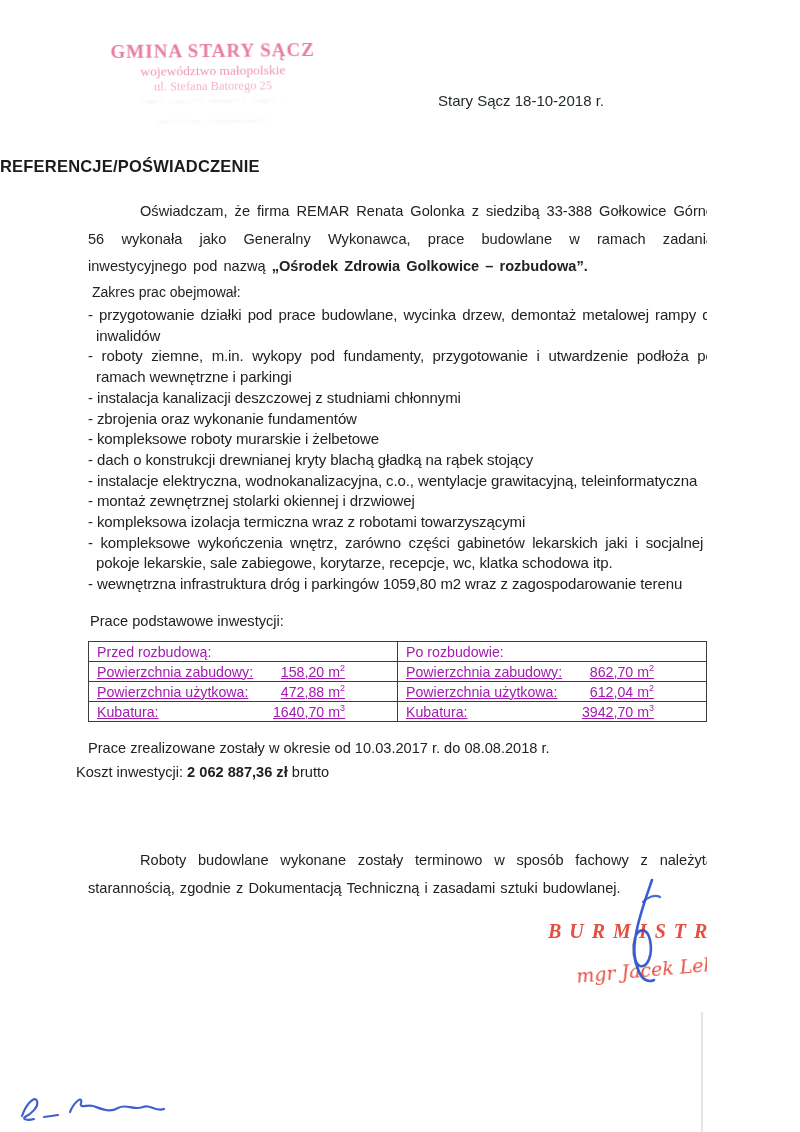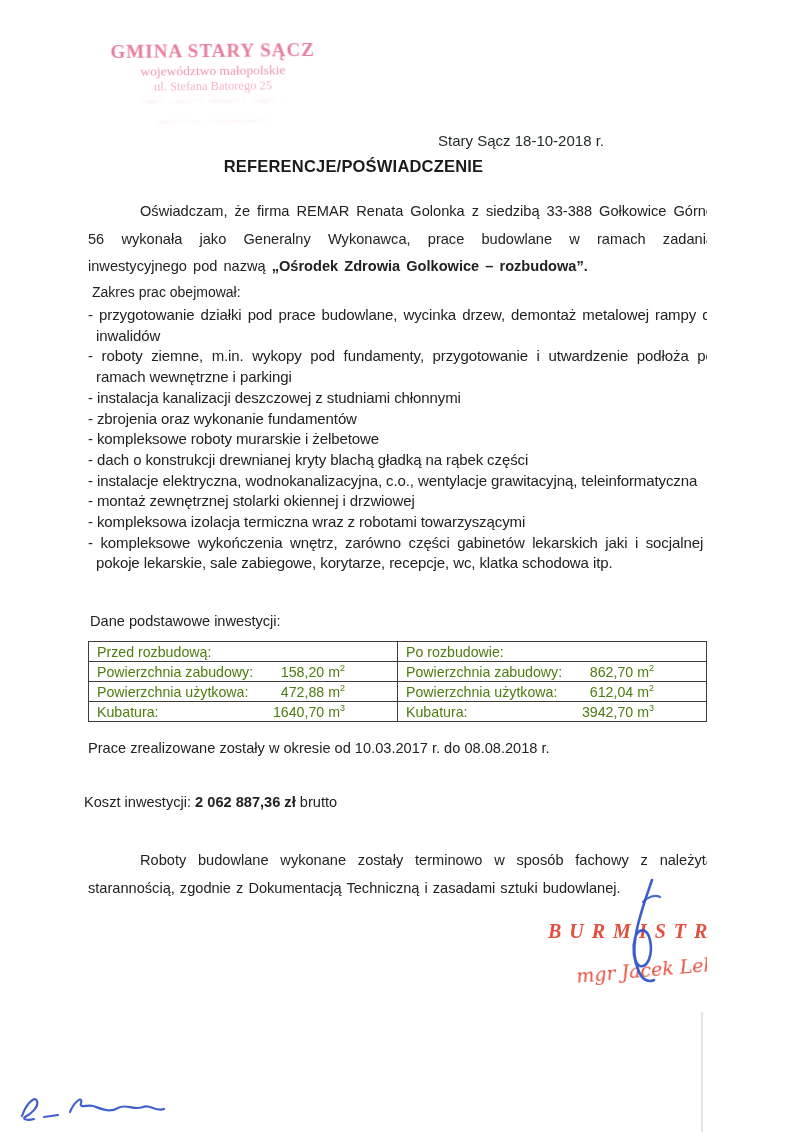--- a/index.html
+++ b/index.html
@@ -31,28 +31,26 @@
   .muni-stamp .l3 { font-size: 12.5px; opacity: 0.6; }
   .muni-stamp .l4 { font-size: 11px; opacity: 0.42; filter: blur(1.1px); letter-spacing: 2px; }
   .muni-stamp .l5 { font-size: 11px; opacity: 0.38; filter: blur(1.2px); letter-spacing: 2px; margin-top: 8px; }
 
   
   .doc-date {
     position: absolute;
     top: 92px; right: 103px;
     font-size: 15px;
     color: #1e2626;
-    margin-top: 40px;
   }
 
   
   .doc-title {
     position: absolute;
     top: 157px; left: 0; width: 100%;
-    text-align: center;
     font-size: 16.5px;
     font-weight: bold;
     letter-spacing: 0.2px;
     color: #1c1c1c;
   }
 
   
   .intro {
     position: absolute;
     top: 198px; left: 88px; width: 626px;
@@ -83,43 +81,42 @@
     font-size: 14.6px;
   }
 
   
   .inv-table {
     position: absolute;
     top: 641px; left: 88px;
     width: 619px;
     border-collapse: collapse;
     font-size: 14.2px;
-    color: #4d7c0f;
+    color: #a21caf;
   }
   .inv-table td {
     border: 1.6px solid #3d3d3d;
     height: 20px;
     padding: 1px 8px;
     width: 50%;
     vertical-align: middle;
   }
-  .cellflex { display: flex; align-items: flex-start; }
+  .cellflex { display: flex; align-items: flex-start; text-decoration: underline; }
   .cellflex .val { margin-left: auto; padding-right: 44px; }
   .inv-table sup { font-size: 9px; line-height: 0; }
 
   .period-line {
     position: absolute;
     top: 740px; left: 88px;
     font-size: 14.6px;
   }
   .cost-line {
     position: absolute;
-    top: 764px; left: 84px;
+    top: 764px; left: 76px;
     font-size: 14.6px;
-    margin-top: 30px;
   }
   .closing {
     position: absolute;
     top: 801px; left: 88px; width: 626px;
     font-size: 14.6px; line-height: 27.5px;
     text-align: justify;
     text-indent: 52px;
     word-spacing: 1px;
     margin-top: 46px;
   }
@@ -193,28 +190,29 @@
 
   <p class="intro"><span>Oświadczam, że firma REMAR Renata Golonka z siedzibą 33-388 Gołkowice Górne 56 wykonała jako Generalny Wykonawca, prace budowlane w ramach zadania inwestycyjnego pod nazwą </span><b>„Ośrodek Zdrowia Golkowice – rozbudowa”.</b></p>
 
   <div class="scope-head">Zakres prac obejmował:</div>
   <div class="scope-list">
     <div class="item">-  przygotowanie działki pod prace budowlane, wycinka drzew, demontaż metalowej rampy dla inwalidów</div>
     <div class="item">- roboty ziemne, m.in. wykopy pod fundamenty, przygotowanie i utwardzenie podłoża pod ramach wewnętrzne i parkingi</div>
     <div class="item">- instalacja kanalizacji deszczowej z studniami chłonnymi</div>
     <div class="item">- zbrojenia oraz wykonanie fundamentów</div>
     <div class="item">- kompleksowe roboty murarskie i żelbetowe</div>
-    <div class="item">- dach o konstrukcji drewnianej kryty blachą gładką na rąbek części</div>
+    <div class="item">- dach o konstrukcji drewnianej kryty blachą gładką na rąbek stojący</div>
     <div class="item">- instalacje elektryczna, wodnokanalizacyjna, c.o., wentylacje grawitacyjną, teleinformatyczna</div>
     <div class="item">- montaż zewnętrznej stolarki okiennej i drzwiowej</div>
     <div class="item">- kompleksowa izolacja termiczna wraz z robotami towarzyszącymi</div>
     <div class="item">- kompleksowe wykończenia wnętrz, zarówno części gabinetów lekarskich jaki i socjalnej tj. pokoje lekarskie, sale zabiegowe, korytarze, recepcje, wc, klatka schodowa itp.</div>
+    <div class="item">- wewnętrzna infrastruktura dróg i parkingów 1059,80 m2 wraz z zagospodarowanie terenu</div>
   </div>
 
-  <div class="dane-head">Dane podstawowe inwestycji:</div>
+  <div class="dane-head">Prace podstawowe inwestycji:</div>
 
   <table class="inv-table">
     <tbody>
       <tr>
         <td>Przed rozbudową:</td>
         <td>Po rozbudowie:</td>
       </tr>
       <tr>
         <td>
             <span class="cellflex">

